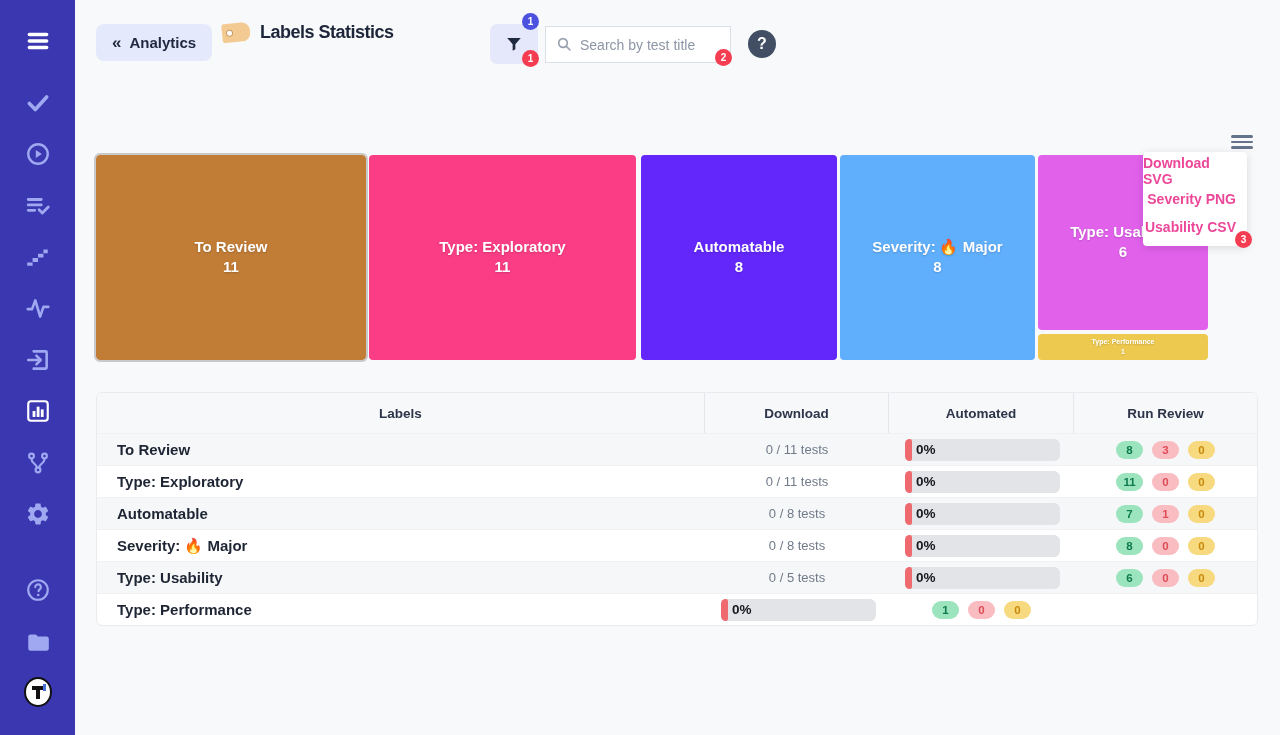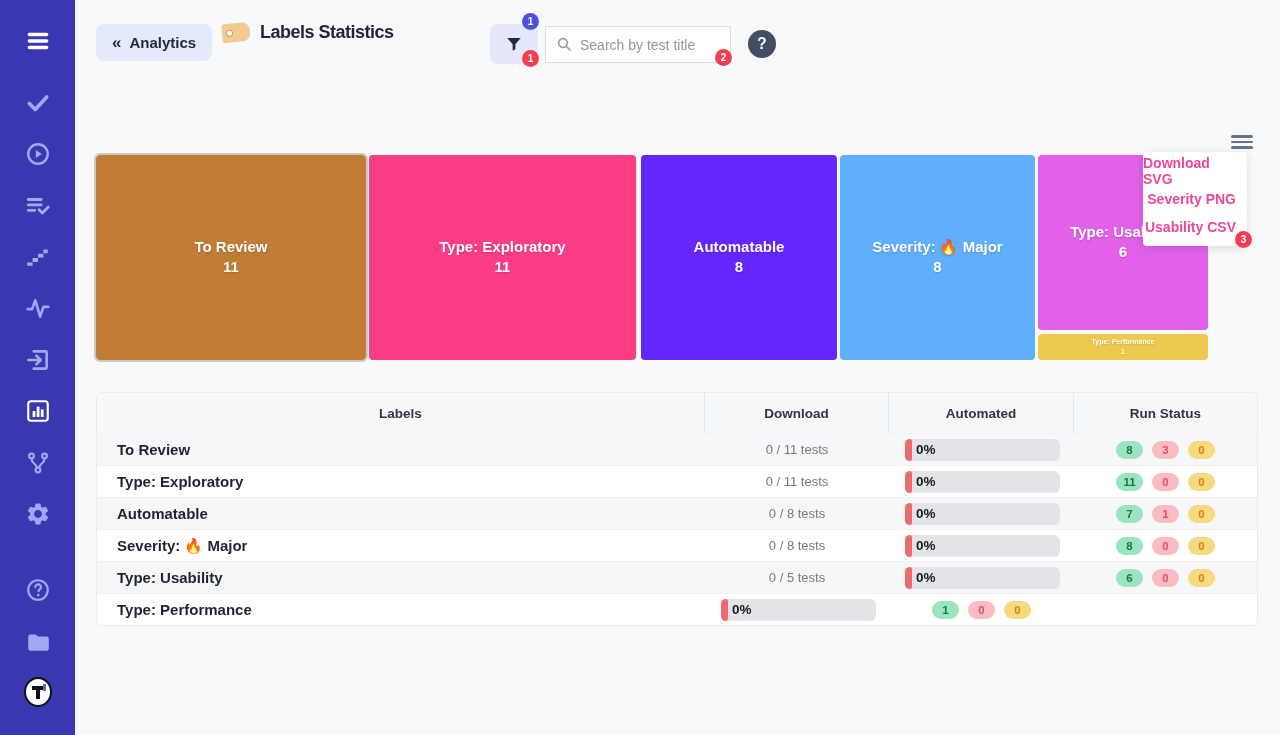--- a/index.html
+++ b/index.html
@@ -247,21 +247,21 @@
   <div class="dd-item">Severity PNG</div>
   <div class="dd-item">Usability CSV</div>
 </div>
 <span class="badge badge-red b-dd">3</span>
 
 <section class="table">
   <div class="t-head">
     <div>Labels</div>
     <div>Download</div>
     <div>Automated</div>
-    <div>Run Status</div>
+    <div>Run Review</div>
   </div>
 
   <div class="t-row">
     <div class="cell-label">To Review</div>
     <div class="cell-auto">0 / 11 tests</div>
     <div class="cell-cov">
       <div class="cov-bar">
           <span class="cov-fill"></span>
           <span class="cov-text">0%</span>
         </div>

